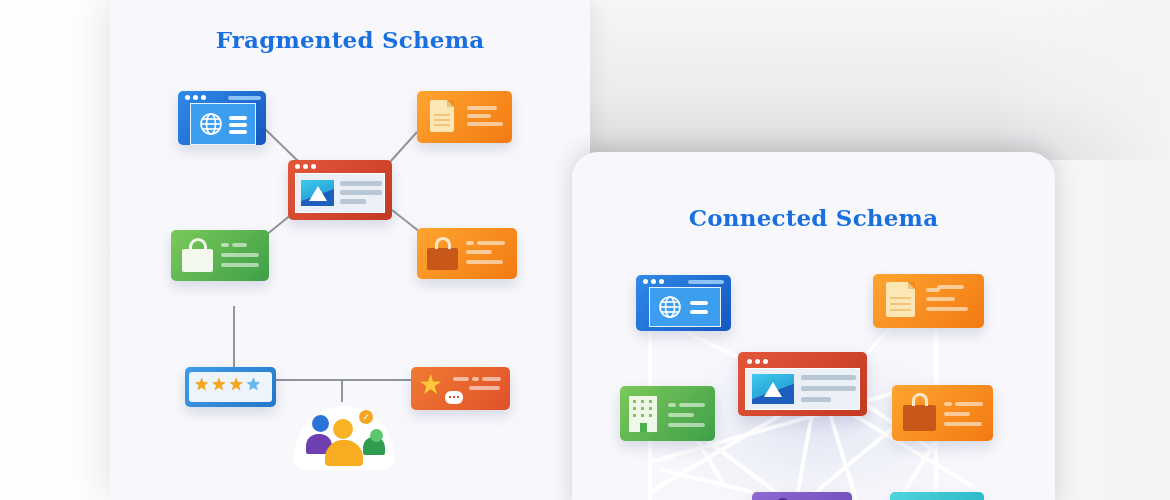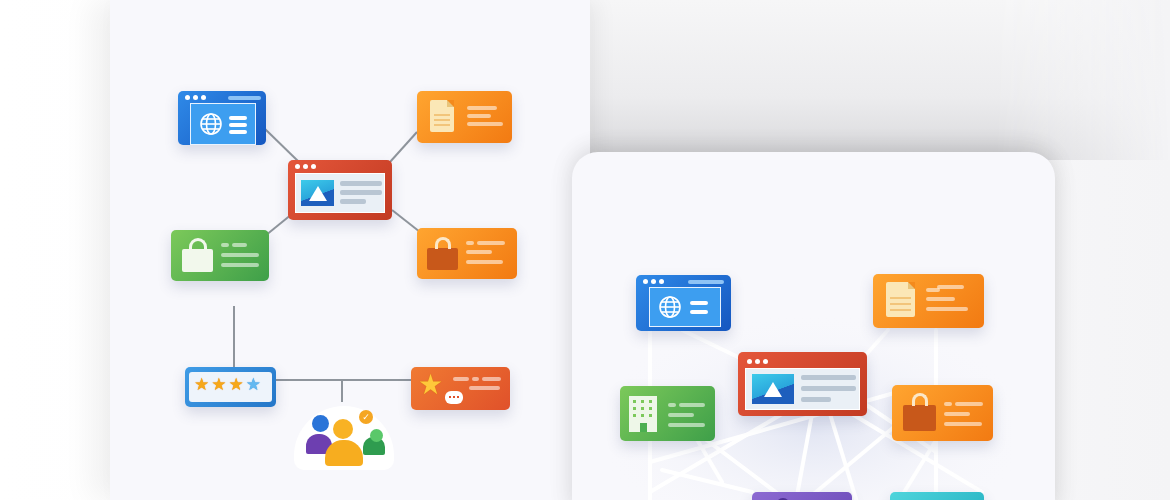--- a/index.html
+++ b/index.html
@@ -69,20 +69,21 @@
   .people { position: absolute; }
   .building { position: absolute; background: #eef7e8; }
   .building i { position: absolute; width: 3px; height: 3px; background: #7cc95a; }
 </style>
 </head>
 <body>
 
 <div class="bg-shade"></div>
 
 <div class="panel panel-left">
+  <div class="panel-title">Fragmented Schema</div>
 
   <svg class="edges" width="480" height="500">
     <g stroke="#8f959c" stroke-width="2" fill="none">
       <line x1="154" y1="128" x2="190" y2="163"></line>
       <line x1="307" y1="132" x2="280" y2="162"></line>
       <line x1="182" y1="214" x2="150" y2="240"></line>
       <line x1="282" y1="210" x2="310" y2="232"></line>
       <line x1="124" y1="306" x2="124" y2="368"></line>
       <line x1="165" y1="380" x2="302" y2="380"></line>
       <line x1="232" y1="380" x2="232" y2="402"></line>
@@ -188,20 +189,21 @@
     <div style="position:absolute;left:16px;top:32px;width:26px;height:20px;border-radius:12px 12px 2px 2px;background:#6d3fb0;"></div>
     <div style="position:absolute;left:73px;top:35px;width:22px;height:18px;border-radius:10px 10px 2px 2px;background:#2f9c4f;"></div>
     <div style="position:absolute;left:80px;top:27px;width:13px;height:13px;border-radius:50%;background:#5ac86a;"></div>
     <div style="position:absolute;left:69px;top:8px;width:14px;height:14px;border-radius:50%;background:#f5a623;color:#fff;font-size:9px;text-align:center;line-height:14px;font-family:'DejaVu Sans',sans-serif;">✓</div>
     <div style="position:absolute;left:43px;top:17px;width:20px;height:20px;border-radius:50%;background:#f8b224;"></div>
     <div style="position:absolute;left:35px;top:38px;width:38px;height:26px;border-radius:18px 18px 4px 4px;background:#f7ad1f;"></div>
   </div>
 </div>
 
 <div class="panel panel-right">
+  <div class="panel-title">Connected Schema</div>
 
   <svg class="edges" width="483" height="360">
     <defs>
       <radialGradient id="glow" cx="50%" cy="60%" r="55%">
         <stop offset="0%" stop-color="#dfe3f2" stop-opacity="0.9"></stop>
         <stop offset="100%" stop-color="#f8f8fc" stop-opacity="0"></stop>
       </radialGradient>
     </defs>
     <rect x="40" y="150" width="400" height="210" fill="url(#glow)"></rect>
     <g stroke="#ffffff" stroke-width="4" fill="none" stroke-linecap="round">

